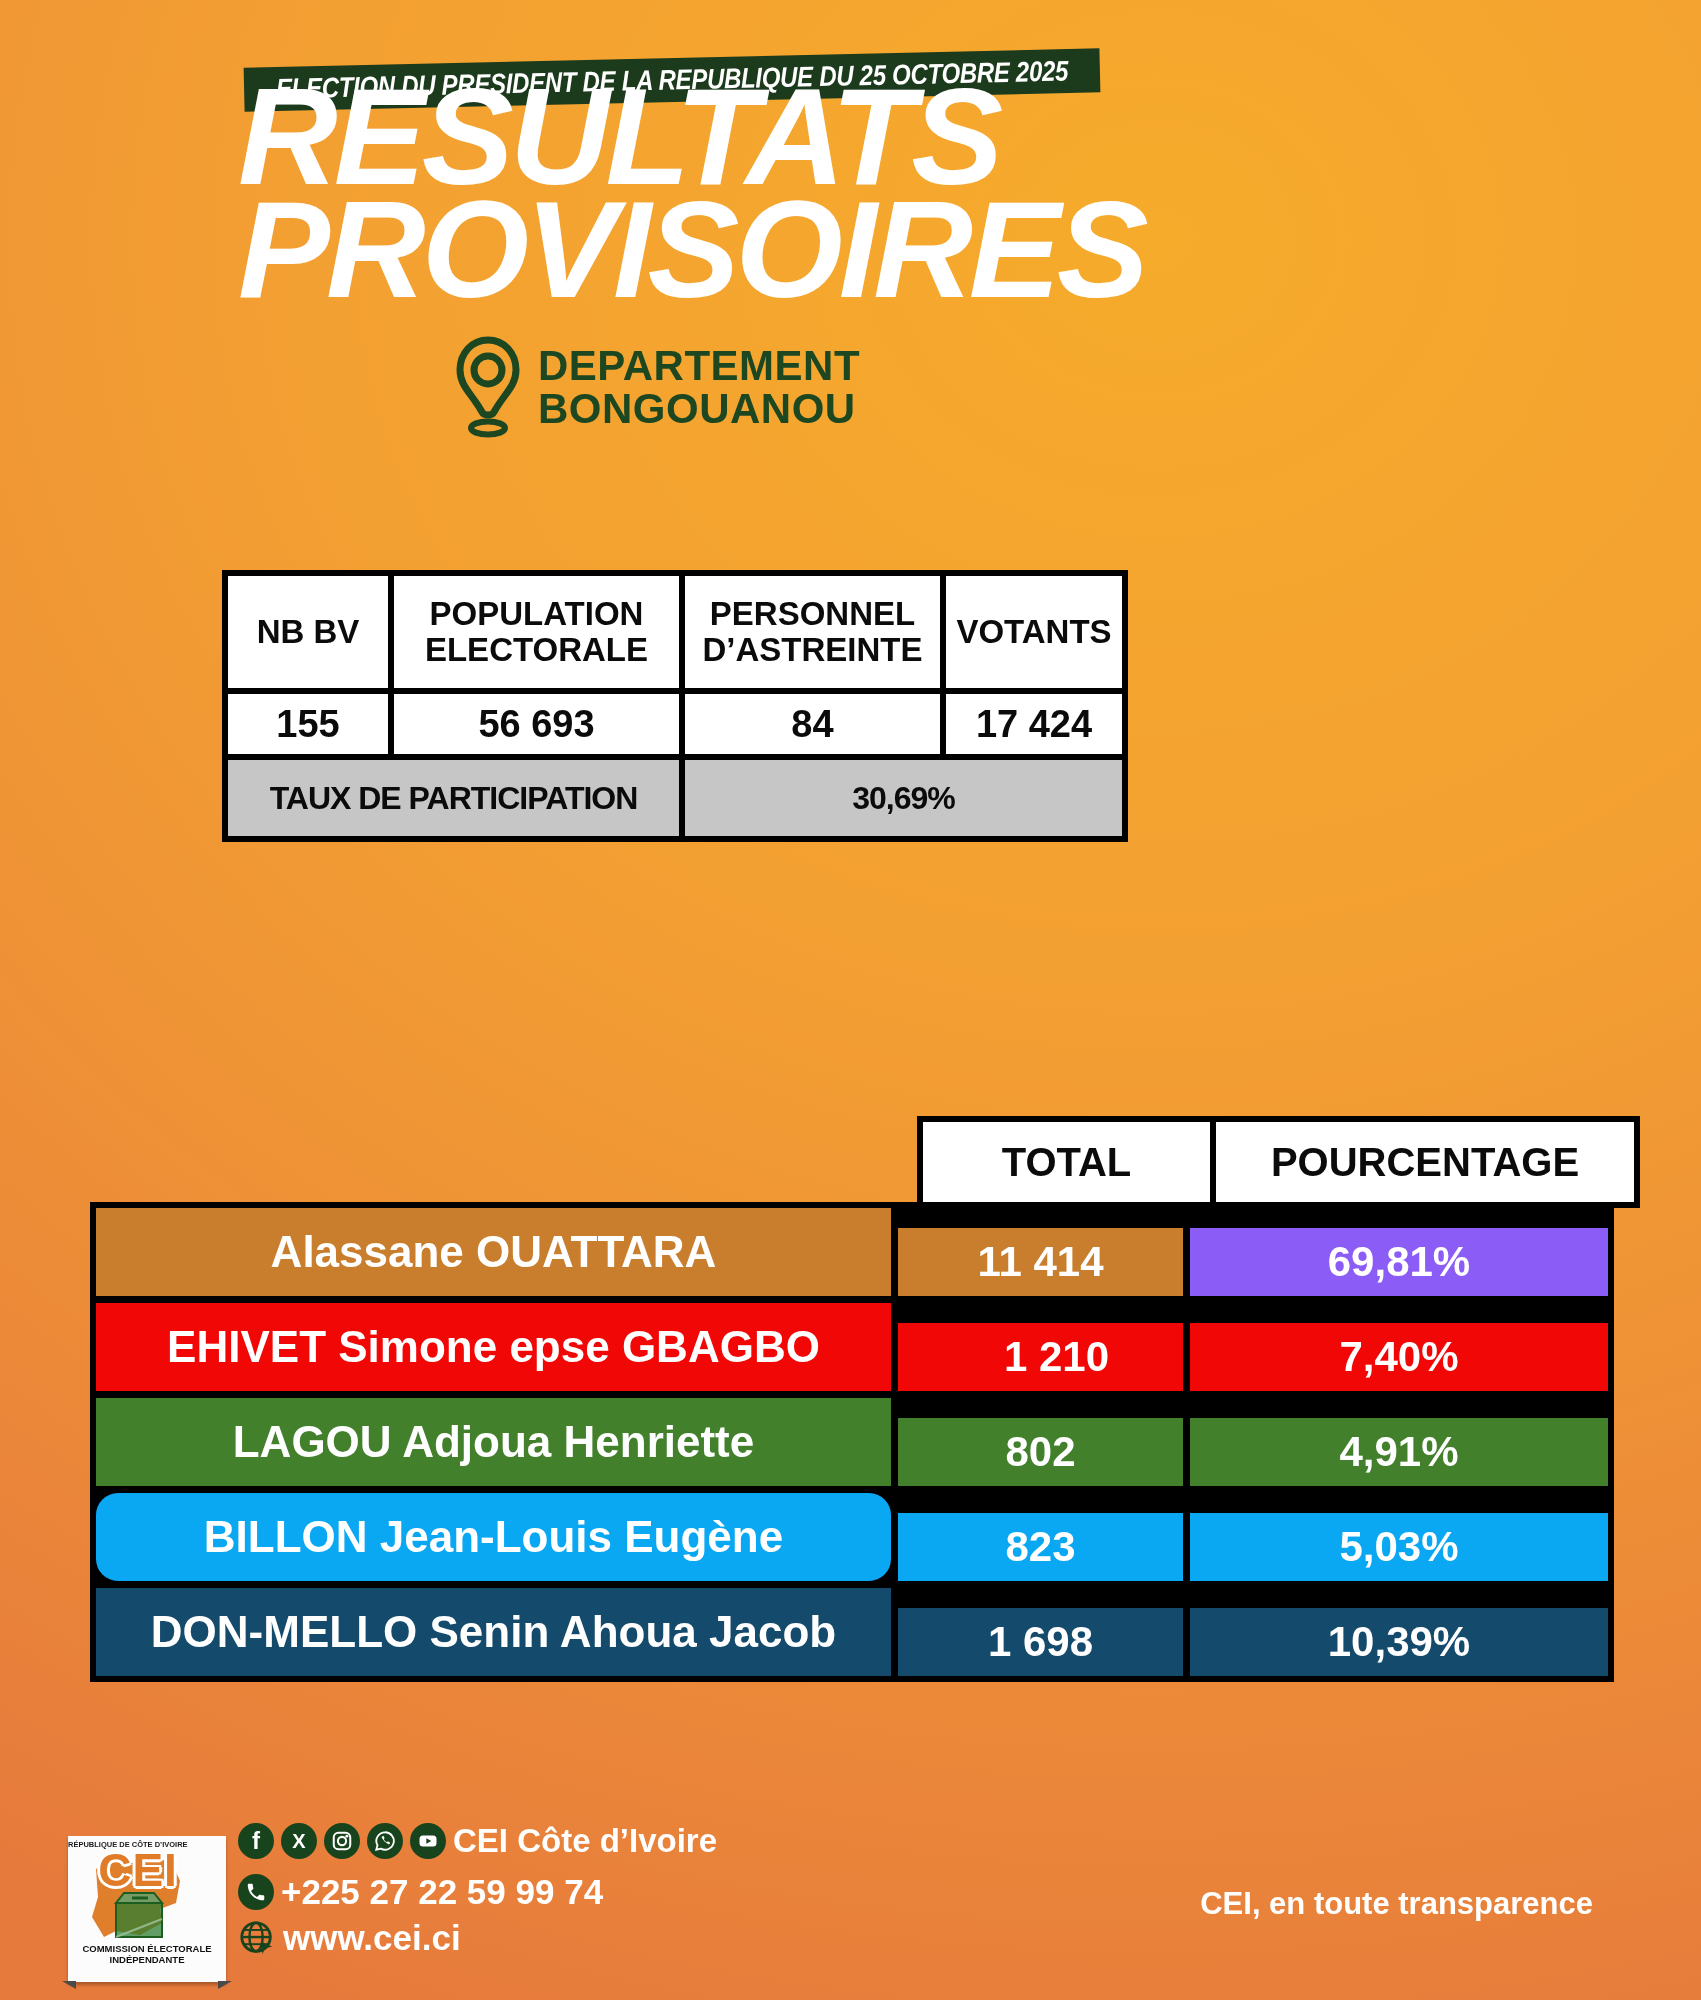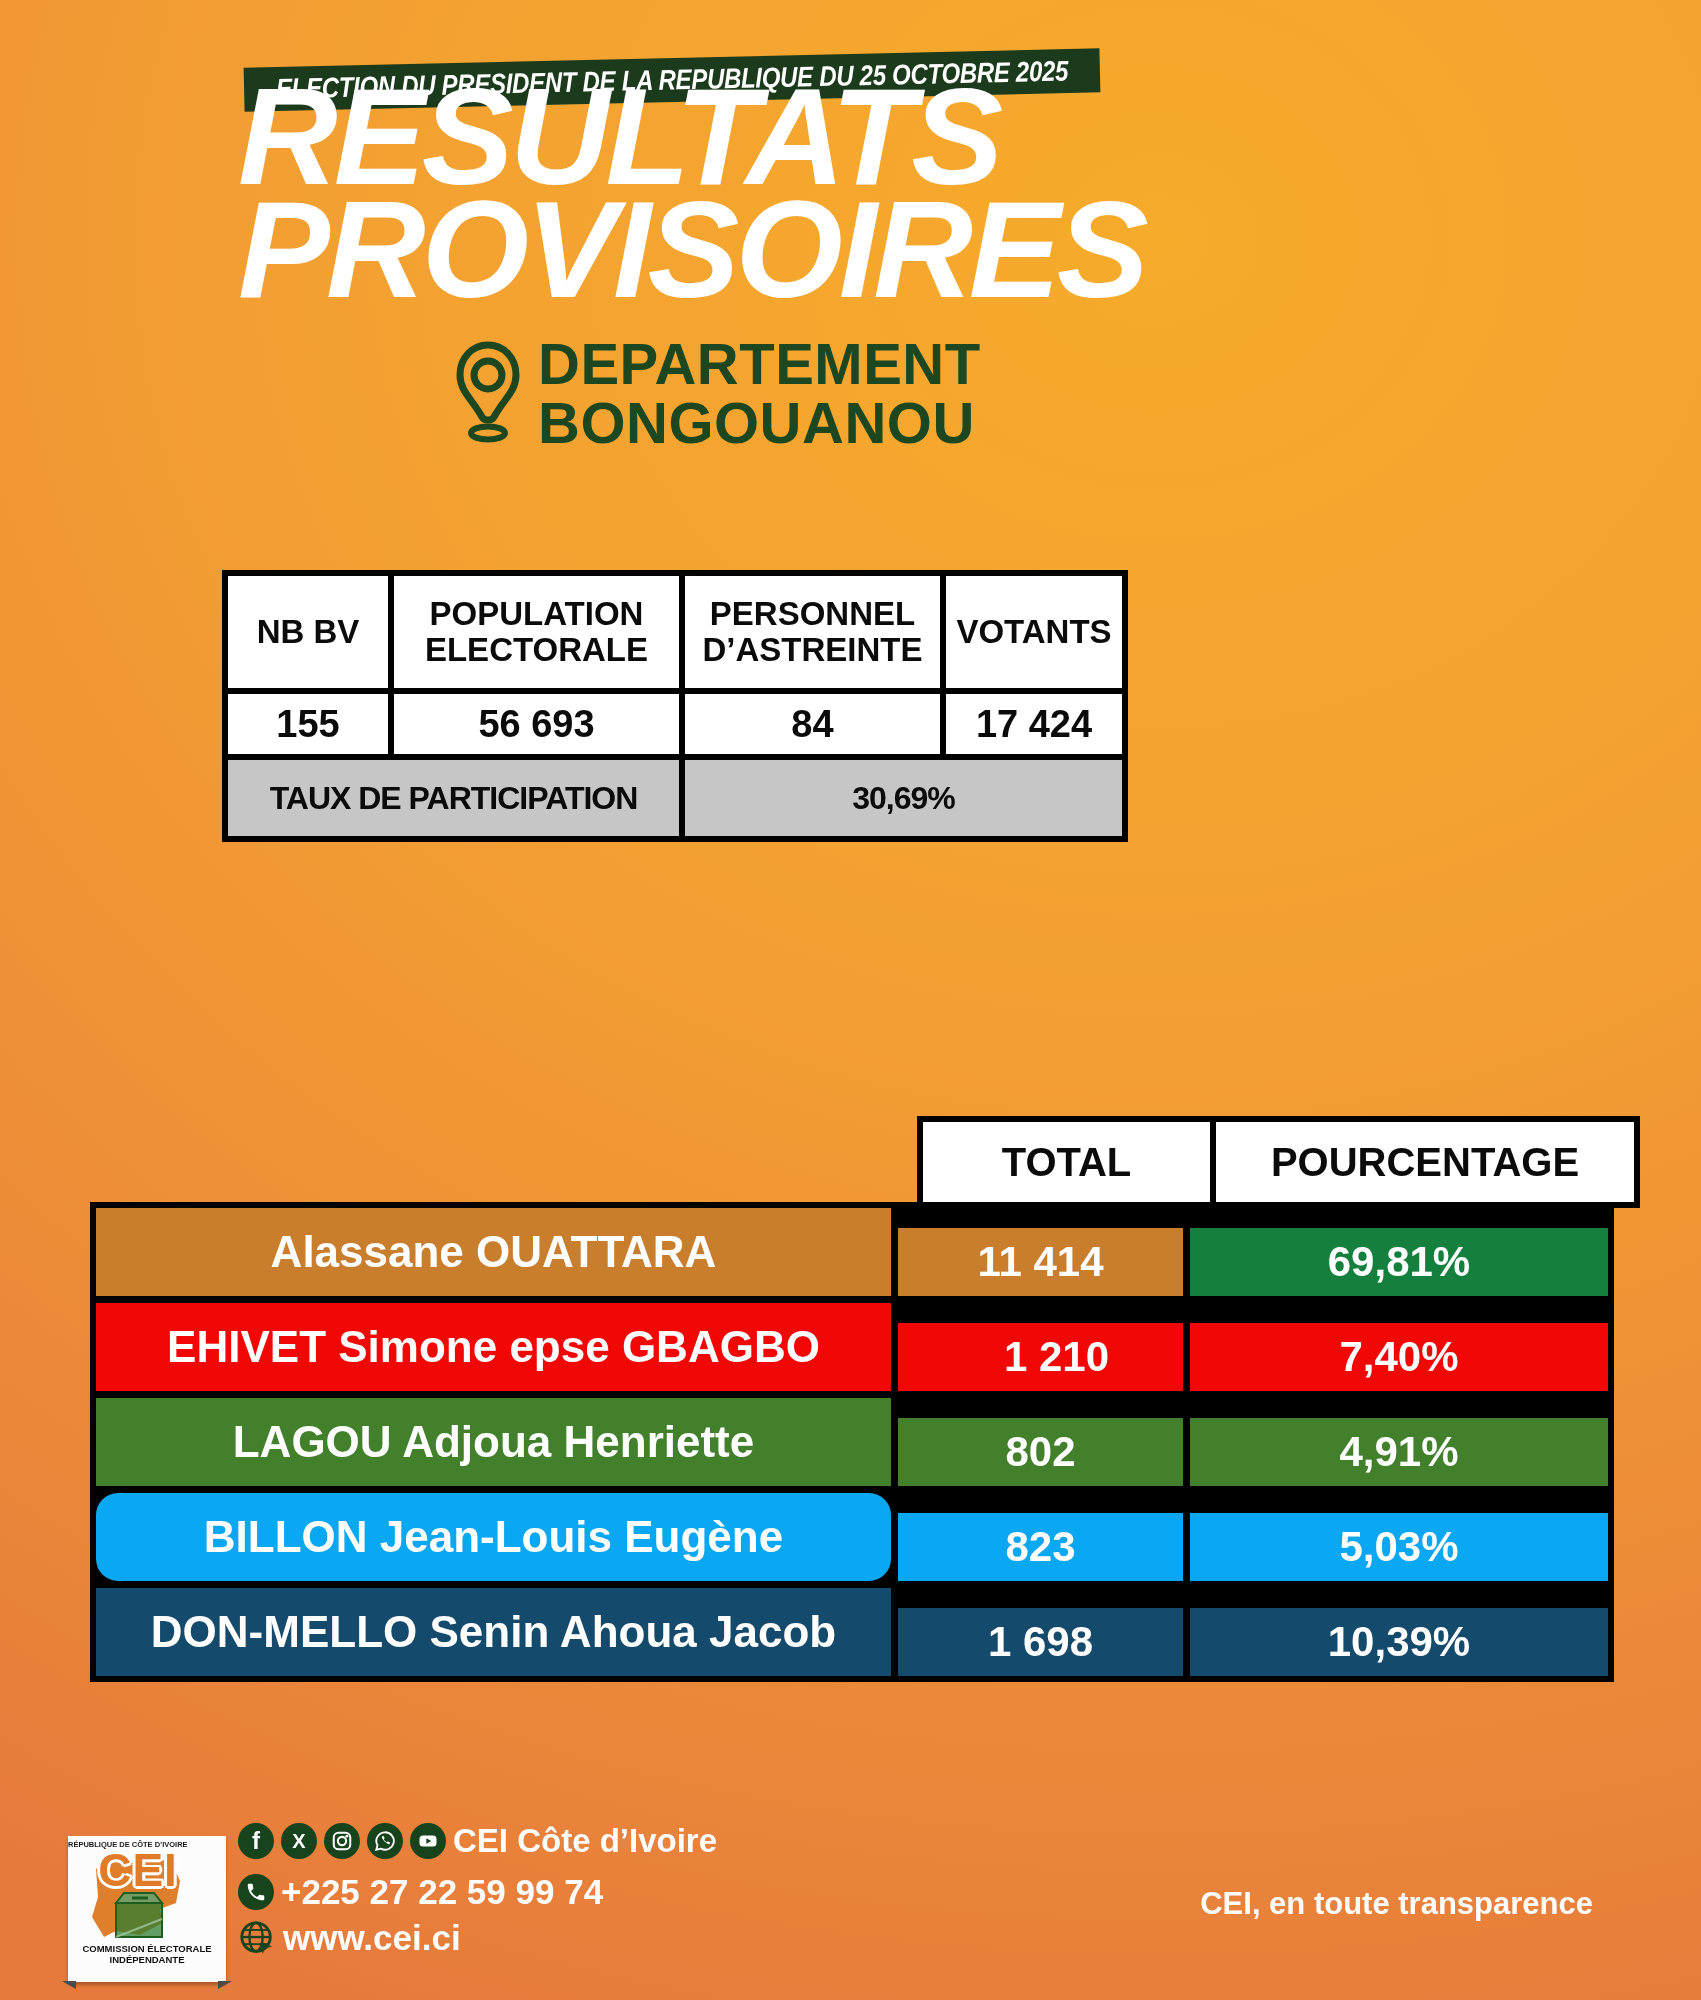--- a/index.html
+++ b/index.html
@@ -19,21 +19,21 @@
     white-space:nowrap;transform:scaleY(1.18);
   }
   
   .title{
     position:absolute;left:238px;top:80px;color:#fff;
     font-size:138px;font-weight:bold;font-style:italic;
     line-height:0.82;letter-spacing:-4px;white-space:nowrap;
   }
   
   .dept{position:absolute;left:452px;top:334px;display:flex;align-items:center;gap:14px;}
-  .dept-text{color:#1d4721;font-size:58px;font-weight:bold;line-height:1.02;letter-spacing:0.5px;white-space:nowrap;}
+  .dept-text{color:#1d4721;font-size:42px;font-weight:bold;line-height:1.02;letter-spacing:0.5px;white-space:nowrap;}
   
   .cellw{background:#fff;display:flex;align-items:center;justify-content:center;color:#0b0b0b;font-weight:bold;text-align:center;}
   
   .t1{
     position:absolute;left:222px;top:570px;
     display:grid;grid-template-columns:160px 285px 255px 176px;grid-template-rows:112px 60px 76px;
     gap:6px;background:#000;border:6px solid #000;
   }
   .t1-head{font-size:33px;line-height:1.08;white-space:pre-line;}
   .t1-val{font-size:38px;}
@@ -137,21 +137,21 @@
 
 
   <div class="rhead">
     <div class="cellw h-total">TOTAL</div>
     <div class="cellw h-pct">POURCENTAGE</div>
   </div>
 
   <div class="rtable">
     <div class="c-name" style="background: rgb(201, 126, 46);">Alassane OUATTARA</div>
     <div class="c-total" style="background: rgb(201, 126, 46);">11 414</div>
-    <div class="c-pct" style="background: #15803d;">69,81%</div>
+    <div class="c-pct" style="background: #8b5cf6;">69,81%</div>
     <div class="c-name" style="background: rgb(242, 7, 7);">EHIVET Simone epse GBAGBO</div>
     <div class="c-total" style="background: rgb(242, 7, 7); padding-left: 32px;">1 210</div>
     <div class="c-pct" style="background: rgb(242, 7, 7);">7,40%</div>
     <div class="c-name" style="background: rgb(66, 128, 44);">LAGOU Adjoua Henriette</div>
     <div class="c-total" style="background: rgb(66, 128, 44);">802</div>
     <div class="c-pct" style="background: rgb(66, 128, 44);">4,91%</div>
     <div class="c-name" style="background: rgb(10, 167, 242); border-radius: 22px;">BILLON Jean-Louis Eugène</div>
     <div class="c-total" style="background: rgb(10, 167, 242);">823</div>
     <div class="c-pct" style="background: rgb(10, 167, 242);">5,03%</div>
     <div class="c-name" style="background: rgb(20, 74, 107);">DON-MELLO Senin Ahoua Jacob</div>

